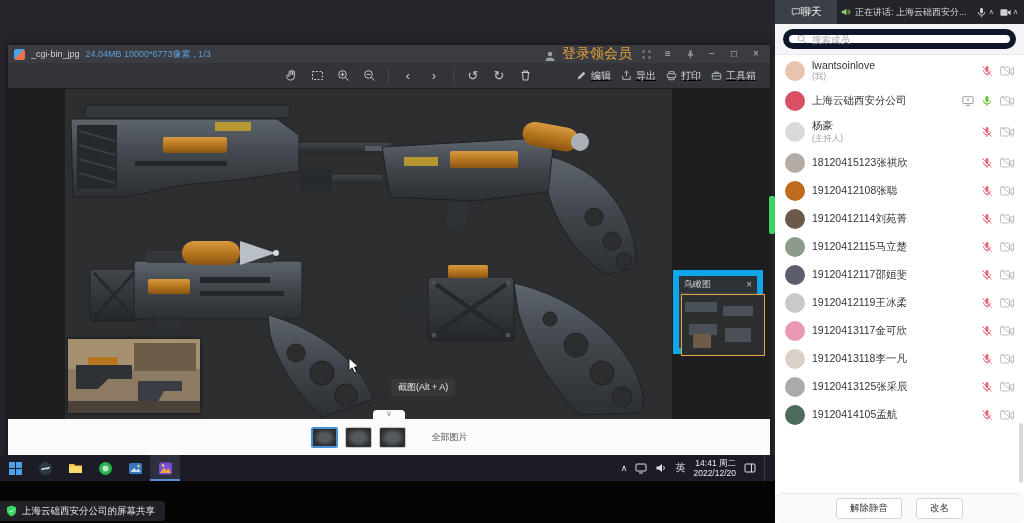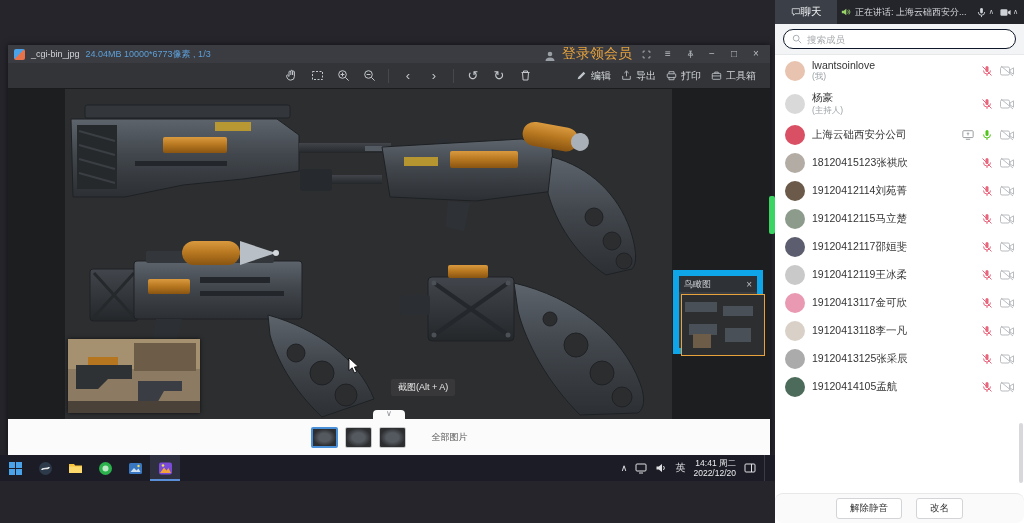--- a/index.html
+++ b/index.html
@@ -16,21 +16,21 @@
   .vinfo { color:#5e9fd8; font-size:9px; }
   .vspace { flex:1; }
   .vavatar { width:12px; height:12px; color:#9aa0a6; }
   .vbadge { color:#e8a33d; font-size:14px; }
   .wbtn { color:#b9bdc2; font-size:10px; width:16px; text-align:center; line-height:18px; cursor:default; }
   .wbtn svg { width:9px; height:9px; vertical-align:middle; }
 
   .vtools { height:26px; background:#323438; border-bottom:1px solid #1b1c1e; display:flex; align-items:center; padding:0 14px; }
   .tgroup { display:flex; align-items:center; gap:4px; }
   .tgroup.center { margin-left:258px; }
-  .tgroup.right { margin-left:auto; gap:10px; }
+  .tgroup.right { margin-left:auto; gap:10px;text-decoration:underline; }
   .tbtn { width:22px; height:20px; display:flex; align-items:center; justify-content:center; color:#c3c7cc; border-radius:2px; }
   .tbtn svg { width:13px; height:13px; }
   .tbtn.glyph { font-size:13px; line-height:20px; }
   .tsep { width:1px; height:14px; background:#46484d; margin:0 4px; }
   .tlabel { display:flex; align-items:center; gap:4px; color:#d5d8db; font-size:10px; }
   .tlabel svg { width:11px; height:11px; color:#c3c7cc; }
 
   .vcanvas { position:relative; height:330px; background:#1d1e20; overflow:hidden; }
   .vimage { position:absolute; left:57px; top:0; width:607px; height:330px; }
   .vimage svg { display:block; width:100%; height:100%; }
@@ -76,21 +76,21 @@
   .ptabs { height:24px; display:flex; flex:0 0 auto; background:#17181d; }
   .ptab-chat { width:62px; background:#3b4048; color:#f0f1f3; font-size:10.5px; display:flex; align-items:center; justify-content:center; gap:0; }
   .ptab-chat svg { width:10px; height:10px; color:#d8dadd; }
   .ptab-speak { flex:1; background:#23252b; color:#d6d8db; font-size:9px; display:flex; align-items:center; gap:4px; padding:12px 4px; overflow:hidden; white-space:nowrap; }
   .ptab-speak svg { width:10px; height:10px; flex:0 0 auto; }
   .ptab-ctrl { background:#23252b; display:flex; align-items:center; gap:6px; padding:0 6px; color:#cfd2d6; }
   .ptab-ctrl svg { width:11px; height:11px; }
   .ptab-ctrl .chev { font-size:7px; margin-left:-4px; }
 
   .psearch { flex:0 0 auto; background:#f3f4f6; padding:5px 8px; border-bottom:1px solid #e7e8ea; }
-  .psearch .box { height:20px; background:#fff; border:1px solid #0f172a; border-radius:10px; display:flex; align-items:center; padding:0 8px; gap:5px; }
+  .psearch .box { height:20px; background:#fff; border:6px solid #0f172a; border-radius:10px; display:flex; align-items:center; padding:0 8px; gap:5px; }
   .psearch svg { width:10px; height:10px; color:#9aa0a6; flex:0 0 auto; }
   .psearch input { border:none; outline:none; font-size:9.5px; color:#333; width:100%; background:transparent; font-family:"Liberation Sans", sans-serif; }
   .psearch input::placeholder { color:#a6a9ad; }
 
   .plist { flex:1; overflow:hidden; position:relative; }
   .mrow { display:flex; align-items:center; gap:7px; padding:4px 10px; min-height:28px; }
   .mavatar { width:20px; height:20px; border-radius:50%; flex:0 0 auto; color:#fff; font-size:6px; display:flex; align-items:center; justify-content:center; text-align:center; line-height:7px; overflow:hidden; }
   .mtext { flex:1; display:flex; flex-direction:column; overflow:hidden; }
   .mname { font-size:10.5px; color:#333; white-space:nowrap; overflow:hidden; text-overflow:ellipsis; }
   .msub { font-size:8.5px; color:#9aa0a6; }
@@ -410,20 +410,29 @@
         <span class="tray">
           <svg viewBox="0 0 12 12">
               <rect x="1" y="2" width="10" height="8" rx="1" fill="none" stroke="currentColor"></rect>
               <path d="M7.5 2 v8" stroke="currentColor"></path>
             </svg>
         </span>
         <span class="tb-note"></span>
       </div>
     </div>
 
+    <div class="bottomstrip">
+      <div class="sharenote">
+        <svg viewBox="0 0 12 13">
+            <path d="M6 0.5 L11 2.5 V6.5 C11 9.4 9 11.4 6 12.5 C3 11.4 1 9.4 1 6.5 V2.5 Z" fill="#3ad463"></path>
+            <path d="M3.8 6.3 L5.4 7.9 L8.4 4.6" stroke="#fff" fill="none"></path>
+          </svg>
+        <span class="txt">上海云础西安分公司的屏幕共享</span>
+      </div>
+    </div>
 
     <div class="share-edge"></div>
   </div>
 
   <div class="panel">
 
     <div class="ptabs">
       <div class="ptab-chat">
         <svg viewBox="0 0 12 12">
             <path d="M1.5 2 h9 v6 h-5.5 L3 10 v-2 H1.5 Z" fill="none" stroke="currentColor"></path>
@@ -478,42 +487,20 @@
     </span>
     <span class="micon cam">
       <svg viewBox="0 0 14 12">
               <rect x="0.5" y="2" width="9" height="8" rx="1.5" fill="none" stroke="currentColor"></rect>
               <path d="M10 5 L13.5 2.8 v6.4 L10 7 Z" fill="none" stroke="currentColor"></path>
               <line x1="1" y1="1" x2="13" y2="11" stroke="currentColor"></line>
             </svg>
     </span>
   </div>
         <div class="mrow">
-    <span class="mavatar" style="background: rgb(217, 217, 217);"></span>
-    <span class="mtext">
-      <span class="mname">杨豪</span>
-      <span class="msub">(主持人)</span>
-    </span>
-
-    <span class="micon mic mic-muted">
-      <svg viewBox="0 0 12 12">
-              <rect x="4.5" y="1" width="3" height="6" rx="1.5" fill="currentColor"></rect>
-              <path d="M2.5 5.5 a3.5 3.5 0 0 0 7 0 M6 9 v2" fill="none" stroke="currentColor"></path>
-              <line class="slash" x1="1.5" y1="1.5" x2="10.5" y2="10.5" stroke="currentColor"></line>
-            </svg>
-    </span>
-    <span class="micon cam">
-      <svg viewBox="0 0 14 12">
-              <rect x="0.5" y="2" width="9" height="8" rx="1.5" fill="none" stroke="currentColor"></rect>
-              <path d="M10 5 L13.5 2.8 v6.4 L10 7 Z" fill="none" stroke="currentColor"></path>
-              <line x1="1" y1="1" x2="13" y2="11" stroke="currentColor"></line>
-            </svg>
-    </span>
-  </div>
-        <div class="mrow">
     <span class="mavatar" style="background: rgb(217, 79, 99);"></span>
     <span class="mtext">
       <span class="mname">上海云础西安分公司</span>
 
     </span>
     <span class="micon share">
       <svg viewBox="0 0 14 12">
               <rect x="1" y="1" width="12" height="8" rx="1" fill="none" stroke="currentColor"></rect>
               <path d="M4.5 11 h5" stroke="currentColor"></path>
               <path d="M7 6.5 V3.5 M5.8 4.6 L7 3.4 L8.2 4.6" fill="none" stroke="currentColor"></path>
@@ -528,23 +515,67 @@
     </span>
     <span class="micon cam">
       <svg viewBox="0 0 14 12">
               <rect x="0.5" y="2" width="9" height="8" rx="1.5" fill="none" stroke="currentColor"></rect>
               <path d="M10 5 L13.5 2.8 v6.4 L10 7 Z" fill="none" stroke="currentColor"></path>
               <line x1="1" y1="1" x2="13" y2="11" stroke="currentColor"></line>
             </svg>
     </span>
   </div>
         <div class="mrow">
+    <span class="mavatar" style="background: rgb(217, 217, 217);"></span>
+    <span class="mtext">
+      <span class="mname">杨豪</span>
+      <span class="msub">(主持人)</span>
+    </span>
+
+    <span class="micon mic mic-muted">
+      <svg viewBox="0 0 12 12">
+              <rect x="4.5" y="1" width="3" height="6" rx="1.5" fill="currentColor"></rect>
+              <path d="M2.5 5.5 a3.5 3.5 0 0 0 7 0 M6 9 v2" fill="none" stroke="currentColor"></path>
+              <line class="slash" x1="1.5" y1="1.5" x2="10.5" y2="10.5" stroke="currentColor"></line>
+            </svg>
+    </span>
+    <span class="micon cam">
+      <svg viewBox="0 0 14 12">
+              <rect x="0.5" y="2" width="9" height="8" rx="1.5" fill="none" stroke="currentColor"></rect>
+              <path d="M10 5 L13.5 2.8 v6.4 L10 7 Z" fill="none" stroke="currentColor"></path>
+              <line x1="1" y1="1" x2="13" y2="11" stroke="currentColor"></line>
+            </svg>
+    </span>
+  </div>
+        <div class="mrow">
     <span class="mavatar" style="background: rgb(179, 172, 164);"></span>
     <span class="mtext">
       <span class="mname">18120415123张祺欣</span>
+
+    </span>
+
+    <span class="micon mic mic-muted">
+      <svg viewBox="0 0 12 12">
+              <rect x="4.5" y="1" width="3" height="6" rx="1.5" fill="currentColor"></rect>
+              <path d="M2.5 5.5 a3.5 3.5 0 0 0 7 0 M6 9 v2" fill="none" stroke="currentColor"></path>
+              <line class="slash" x1="1.5" y1="1.5" x2="10.5" y2="10.5" stroke="currentColor"></line>
+            </svg>
+    </span>
+    <span class="micon cam">
+      <svg viewBox="0 0 14 12">
+              <rect x="0.5" y="2" width="9" height="8" rx="1.5" fill="none" stroke="currentColor"></rect>
+              <path d="M10 5 L13.5 2.8 v6.4 L10 7 Z" fill="none" stroke="currentColor"></path>
+              <line x1="1" y1="1" x2="13" y2="11" stroke="currentColor"></line>
+            </svg>
+    </span>
+  </div>
+        <div class="mrow">
+    <span class="mavatar" style="background: rgb(192, 106, 30);"></span>
+    <span class="mtext">
+      <span class="mname">19120412108张聪</span>
 
     </span>
 
     <span class="micon mic mic-muted">
       <svg viewBox="0 0 12 12">
               <rect x="4.5" y="1" width="3" height="6" rx="1.5" fill="currentColor"></rect>
               <path d="M2.5 5.5 a3.5 3.5 0 0 0 7 0 M6 9 v2" fill="none" stroke="currentColor"></path>
               <line class="slash" x1="1.5" y1="1.5" x2="10.5" y2="10.5" stroke="currentColor"></line>
             </svg>
     </span>

